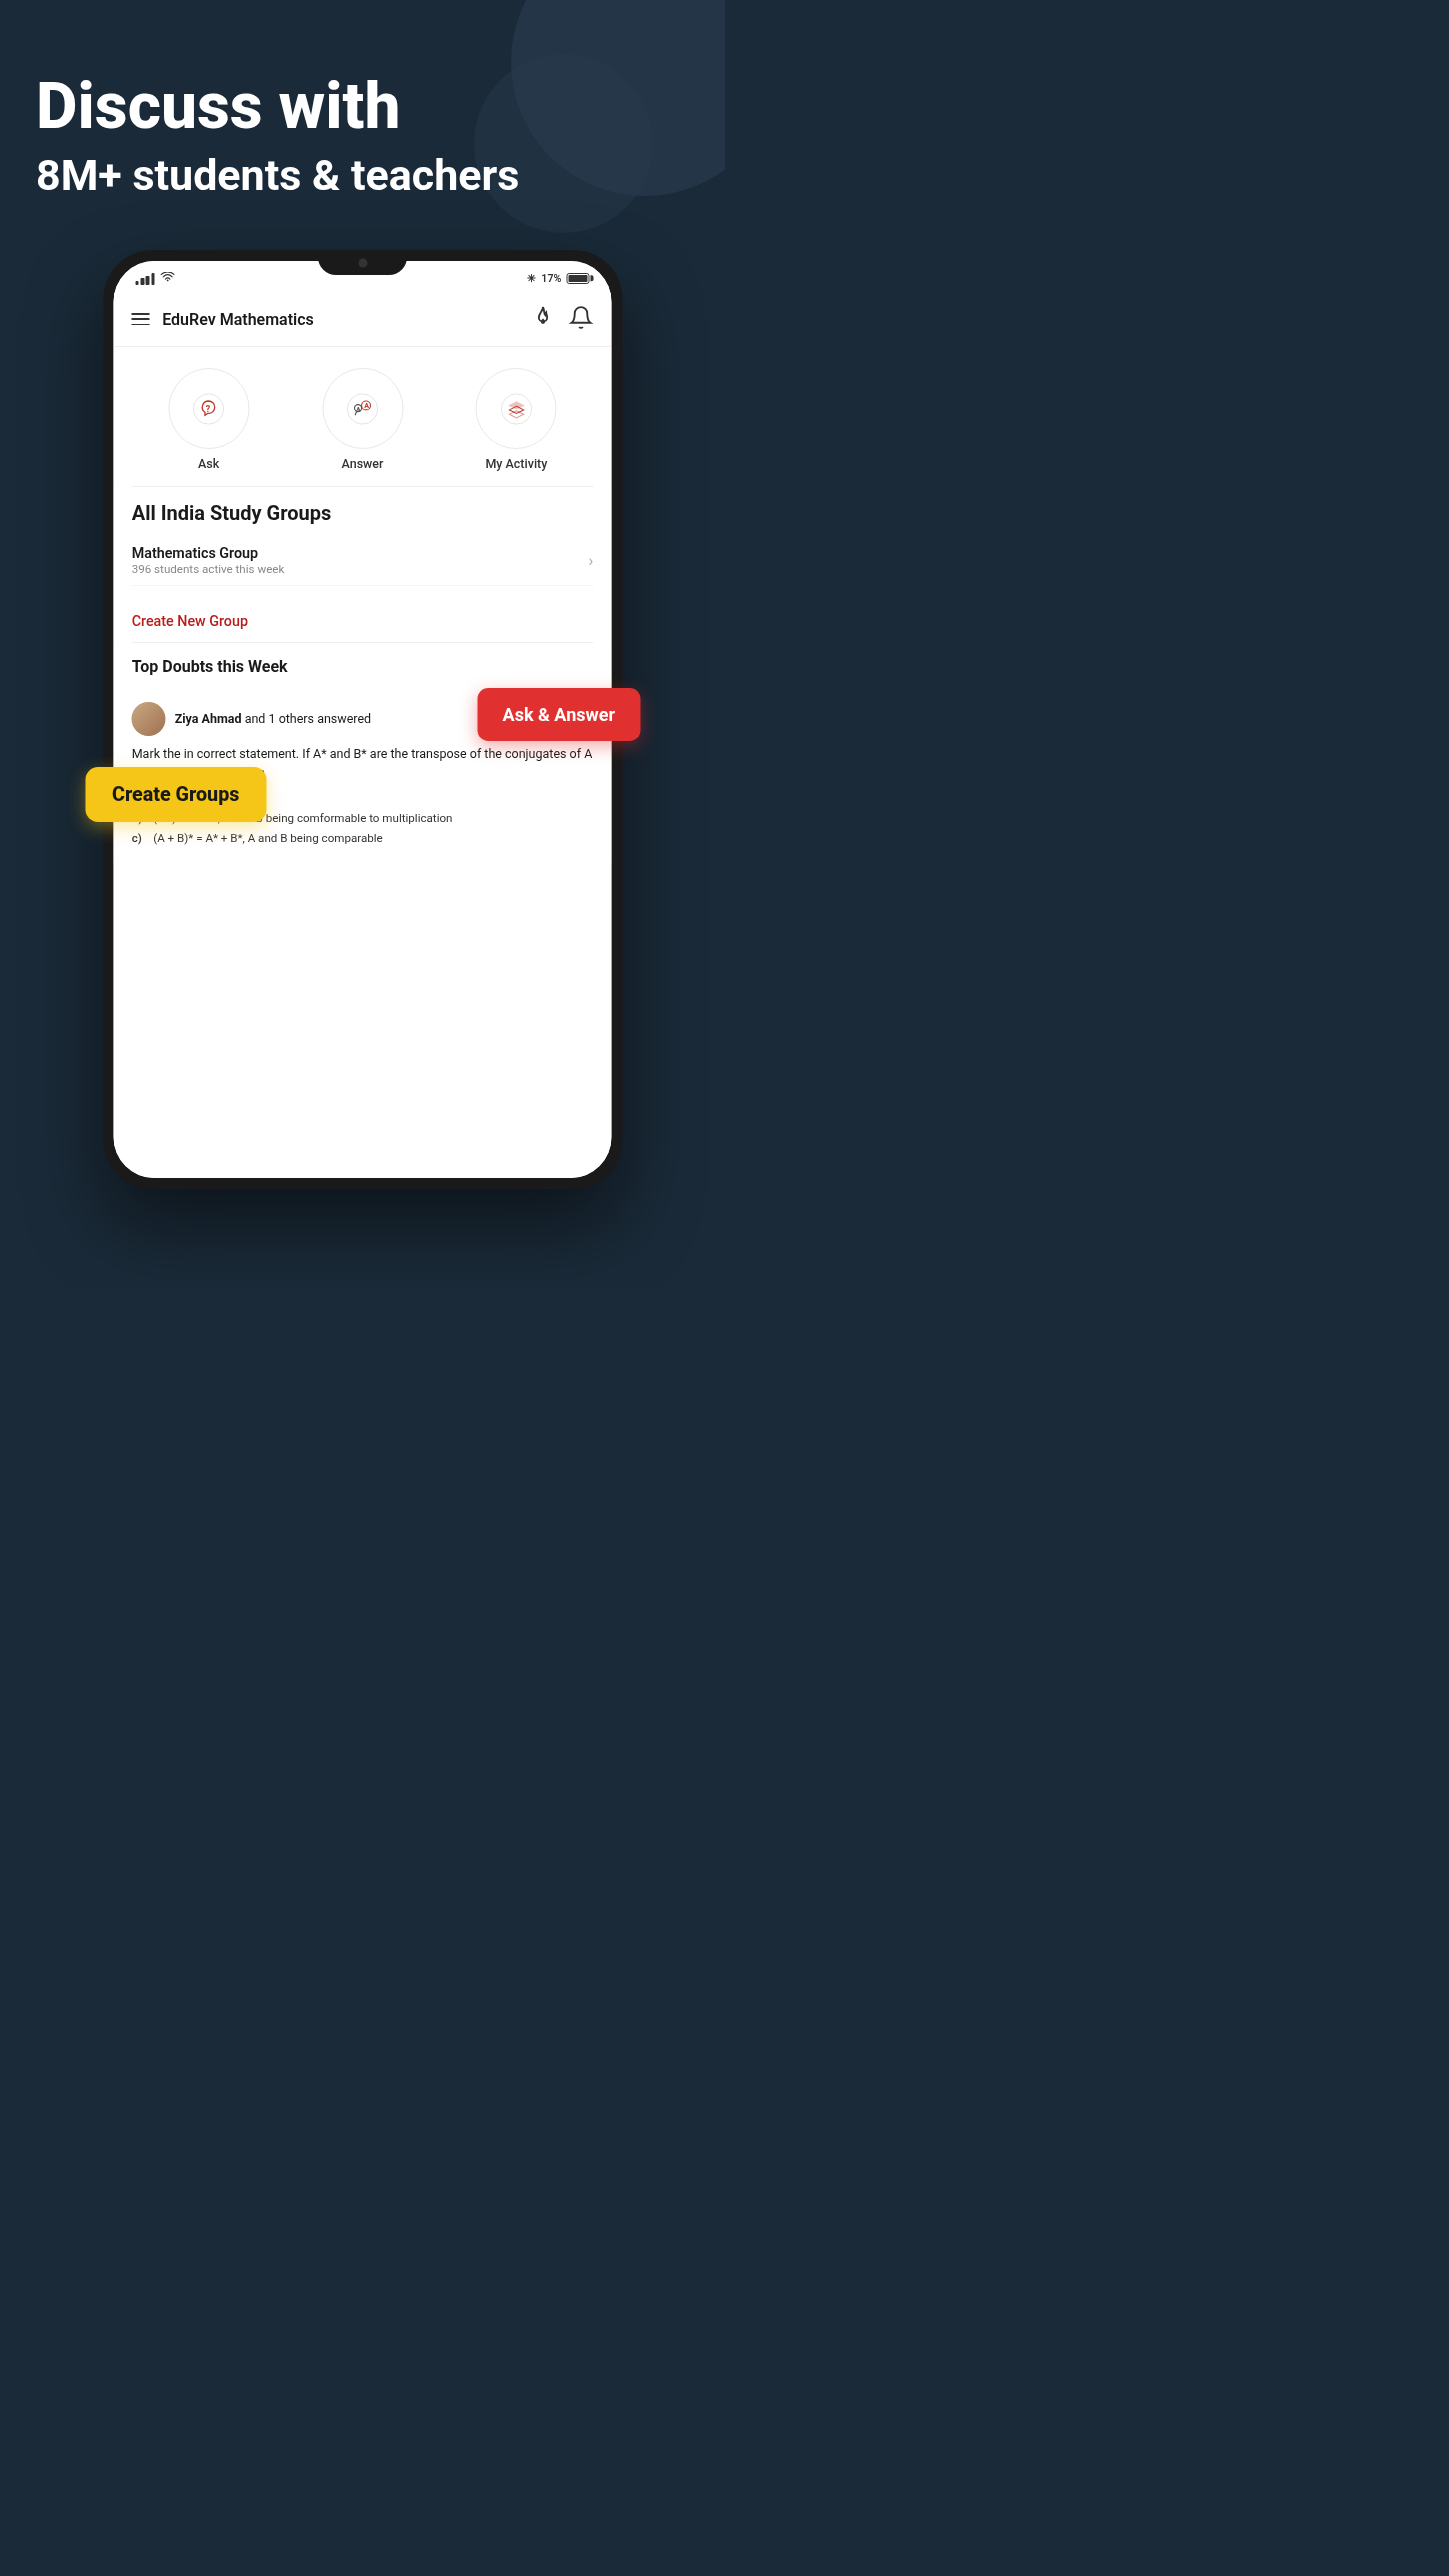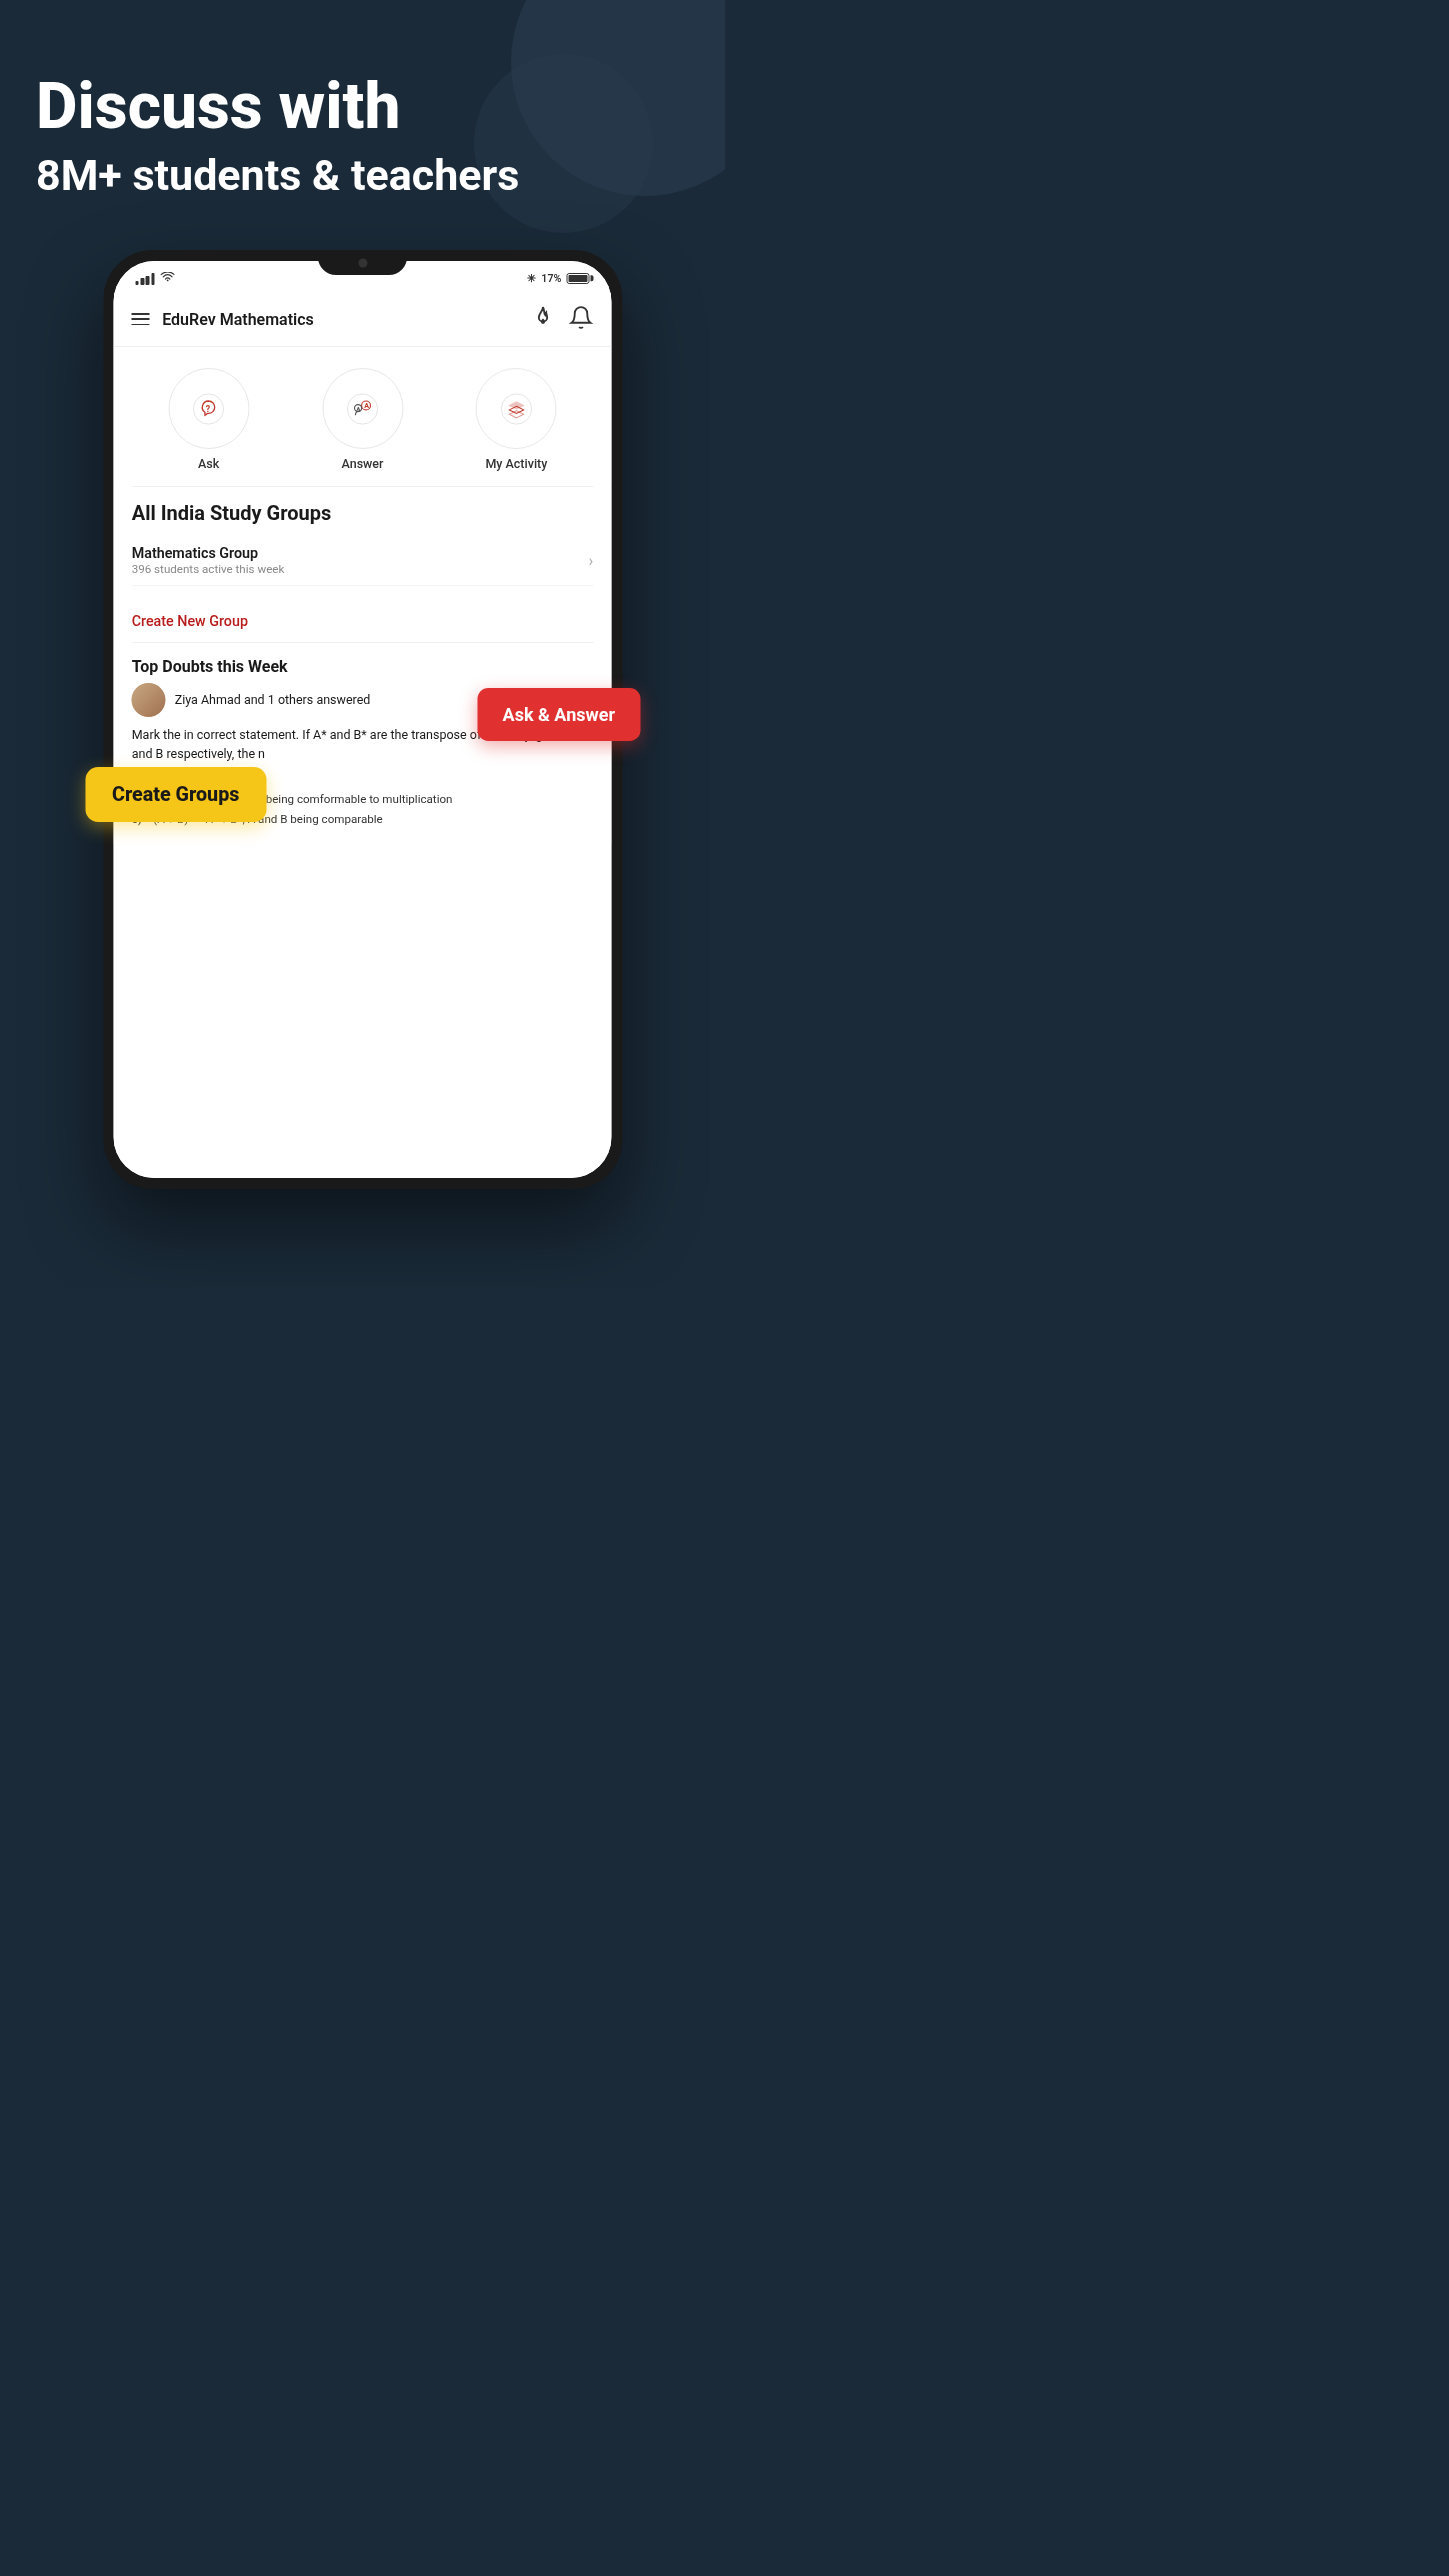--- a/index.html
+++ b/index.html
@@ -287,21 +287,21 @@
 
     
     .doubts-section {
       padding: 14.3px 18px;
       background: #ffffff;
     }
     .doubts-title {
       font-size: 16px;
       font-weight: 700;
       color: #1a1a1a;
-      margin-bottom: 7px;
+      margin-bottom: 26px;
     }
     .doubt-user-row {
       display: flex;
       align-items: center;
       gap: 9px;
       margin-bottom: 9px;
     }
     .user-avatar {
       width: 34px;
       height: 34px;
@@ -314,21 +314,21 @@
       width: 100%;
       height: 100%;
       background: linear-gradient(135deg, #c8a882, #a07050);
       border-radius: 50%;
     }
     .user-name {
       font-size: 12.5px;
       color: #1a1a1a;
     }
     .user-name strong {
-      font-weight: 400;
+      font-weight: 700;
     }
     .doubt-text {
       font-size: 12.5px;
       color: #1a1a1a;
       line-height: 1.5;
       margin-bottom: 7.2px;
     }
     .doubt-options {
       font-size: 11.6px;
       color: #333;

